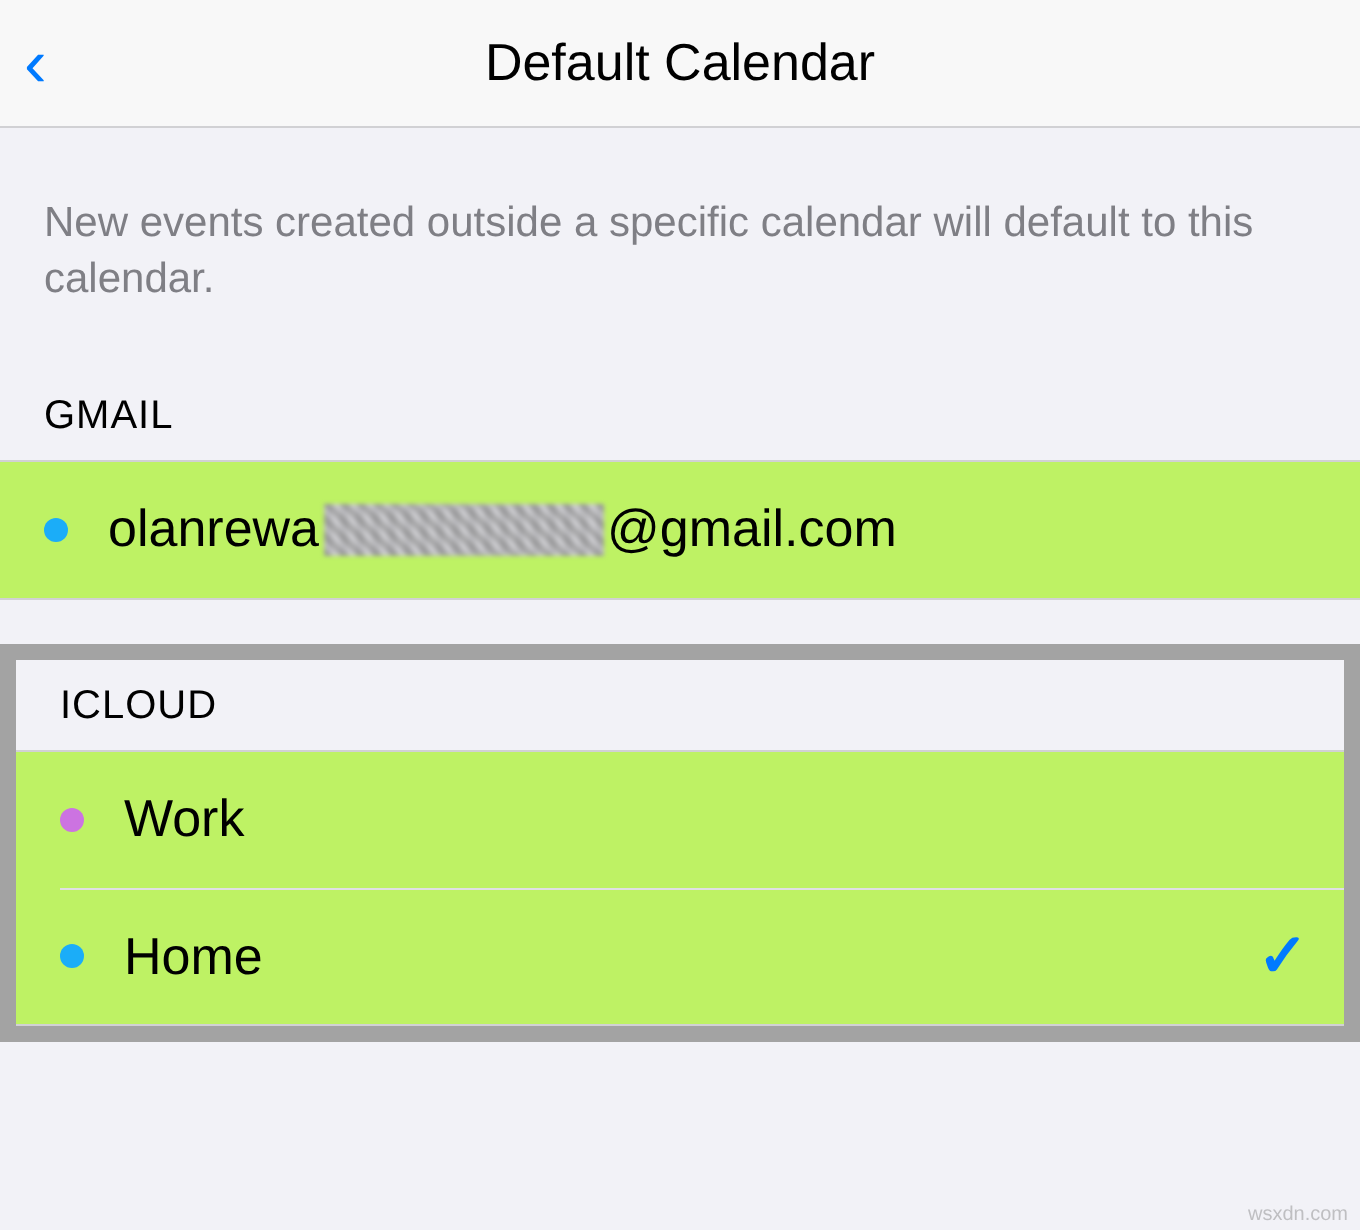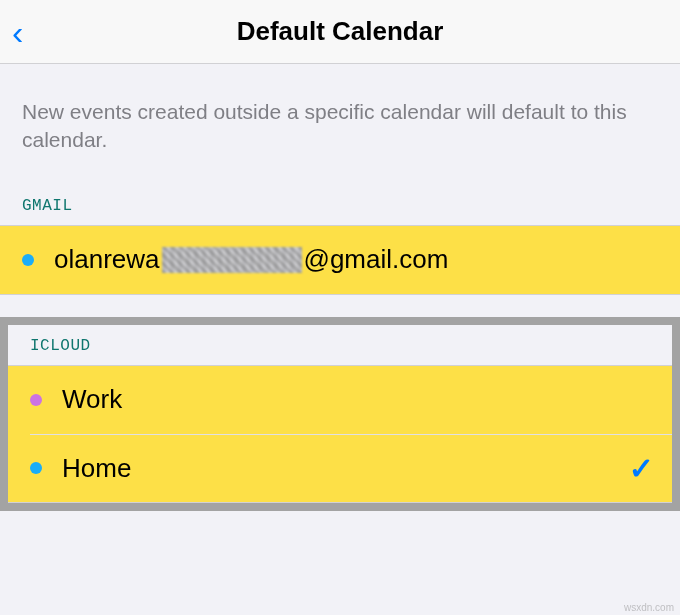--- a/index.html
+++ b/index.html
@@ -35,38 +35,37 @@
     .back-chevron {
       font-size: 34px;
       font-weight: 300;
       line-height: 1;
     }
     .nav-title {
       position: absolute;
       left: 50%;
       transform: translateX(-50%);
       font-size: 26px;
-      font-weight: 700;
+      font-weight: 400;
       color: #000;
     }
     .description {
       padding: 34px 22px 30px 22px;
       font-size: 21px;
       color: #7f7f85;
       line-height: 1.35;
     }
     .section-header {
       padding: 0 22px 10px 22px;
-      font-size: 16px;
-      color: #0f766e;
+      font-size: 20px;
+      color: #000000;
       letter-spacing: 0.5px;
-      font-family: Liberation Mono, monospace;
     }
     .list {
-      background: #fde047;
+      background: #bef264;
       border-top: 1px solid #d1d1d4;
       border-bottom: 1px solid #d1d1d4;
     }
     .list-row {
       display: flex;
       align-items: center;
       height: 68px;
       margin-left: 22px;
       padding-right: 18px;
     }

